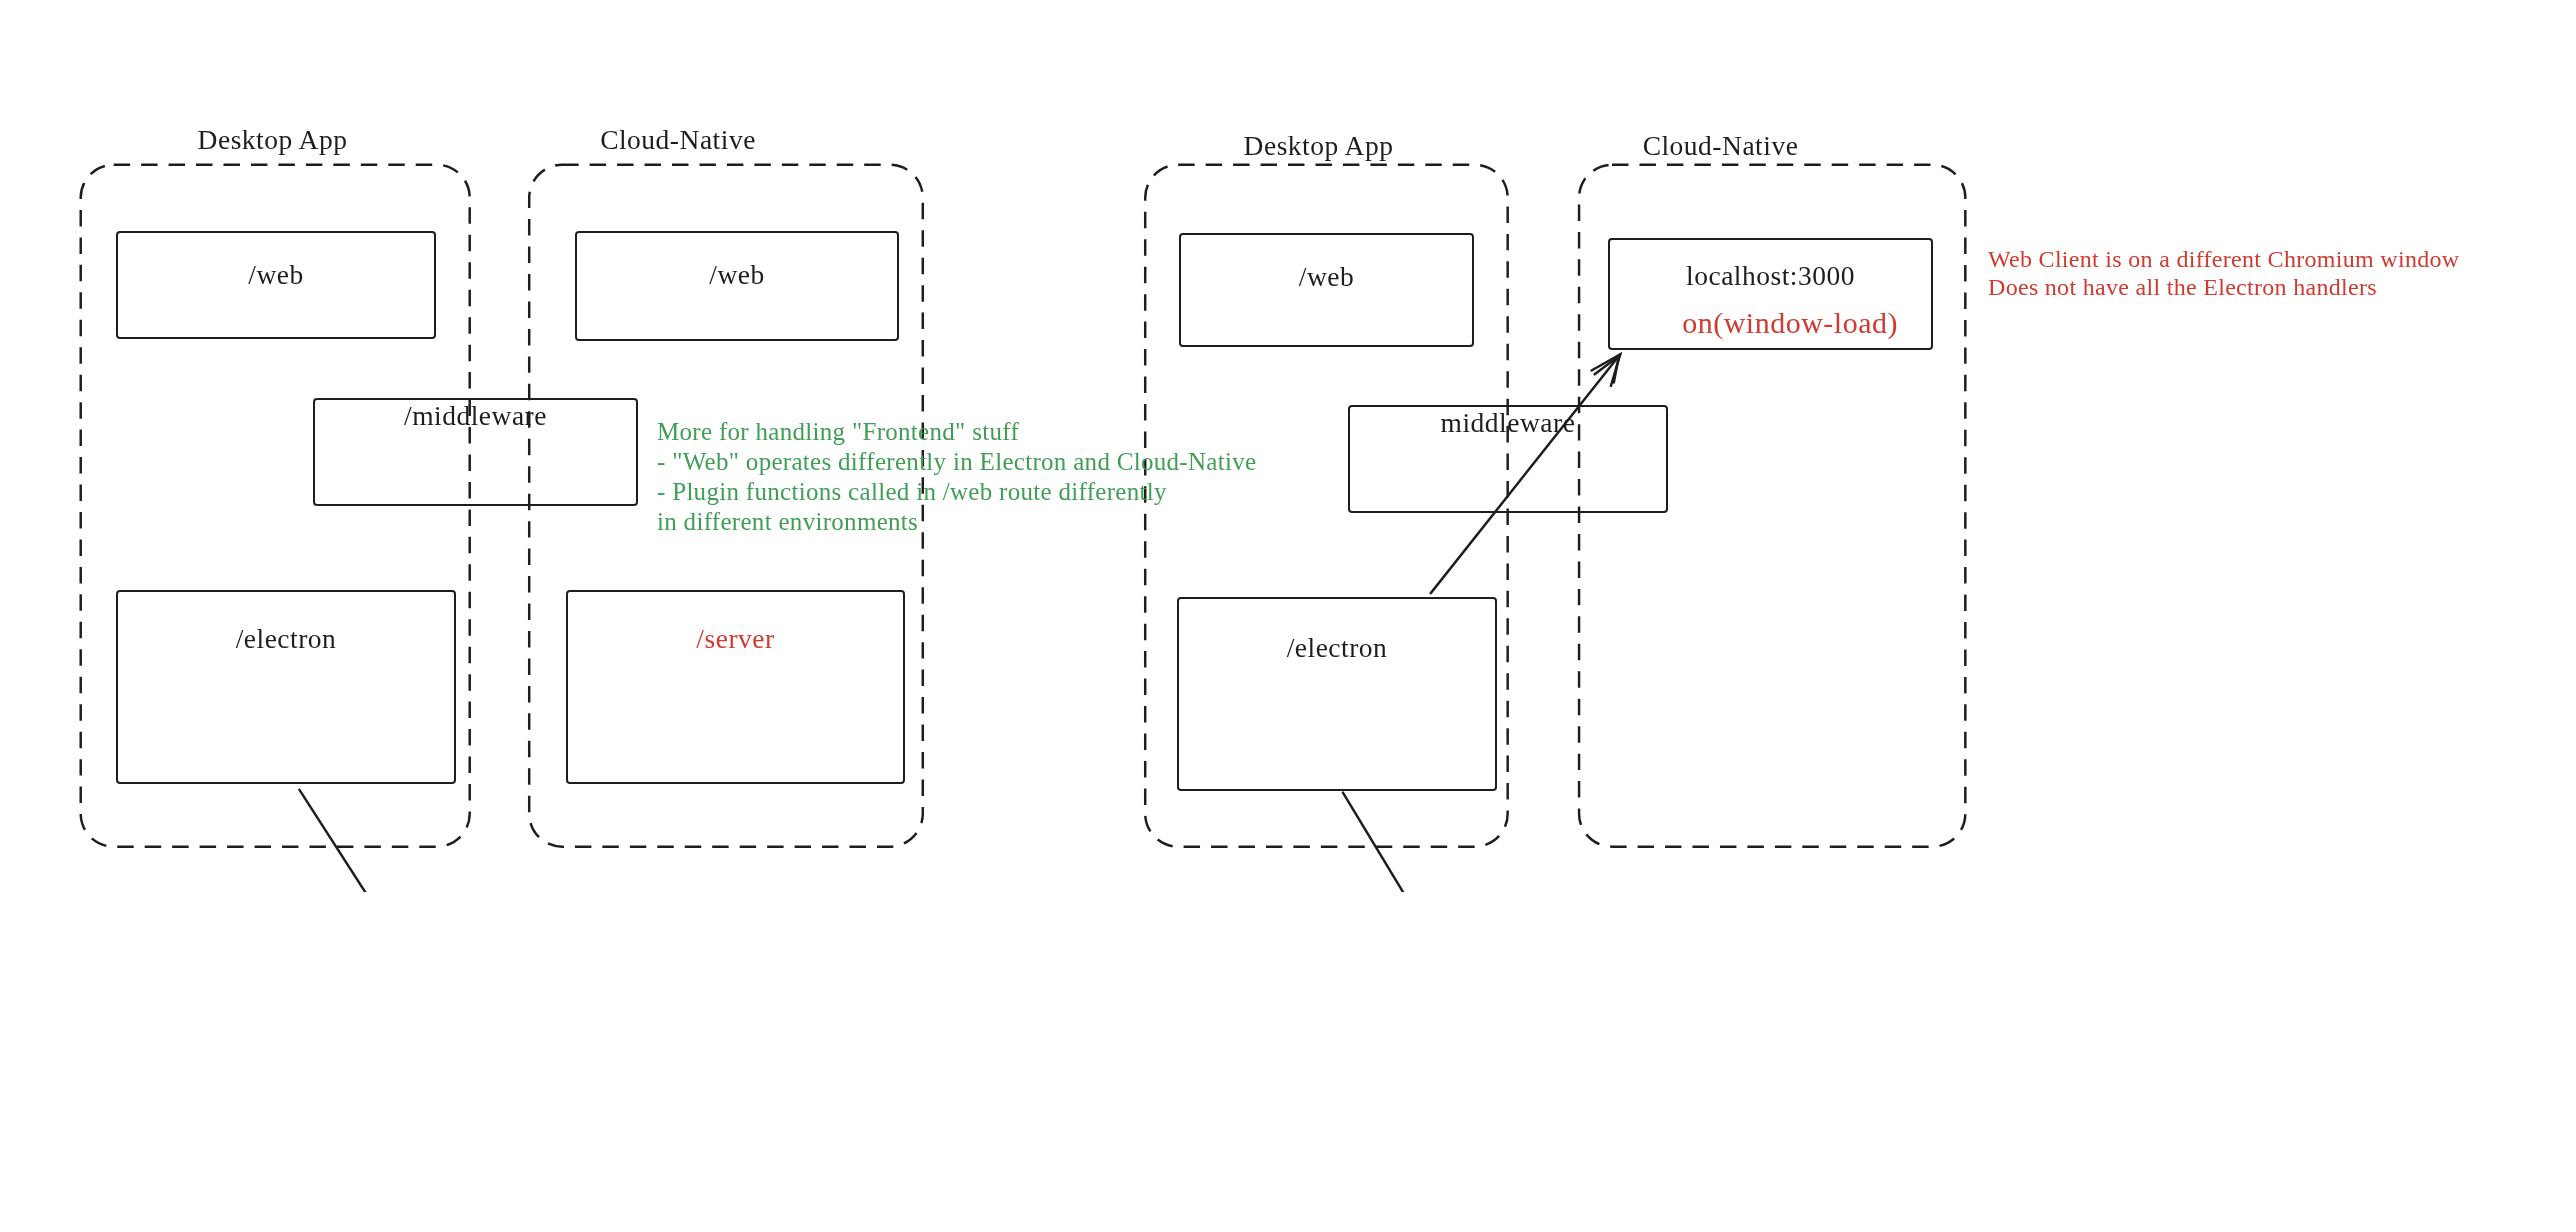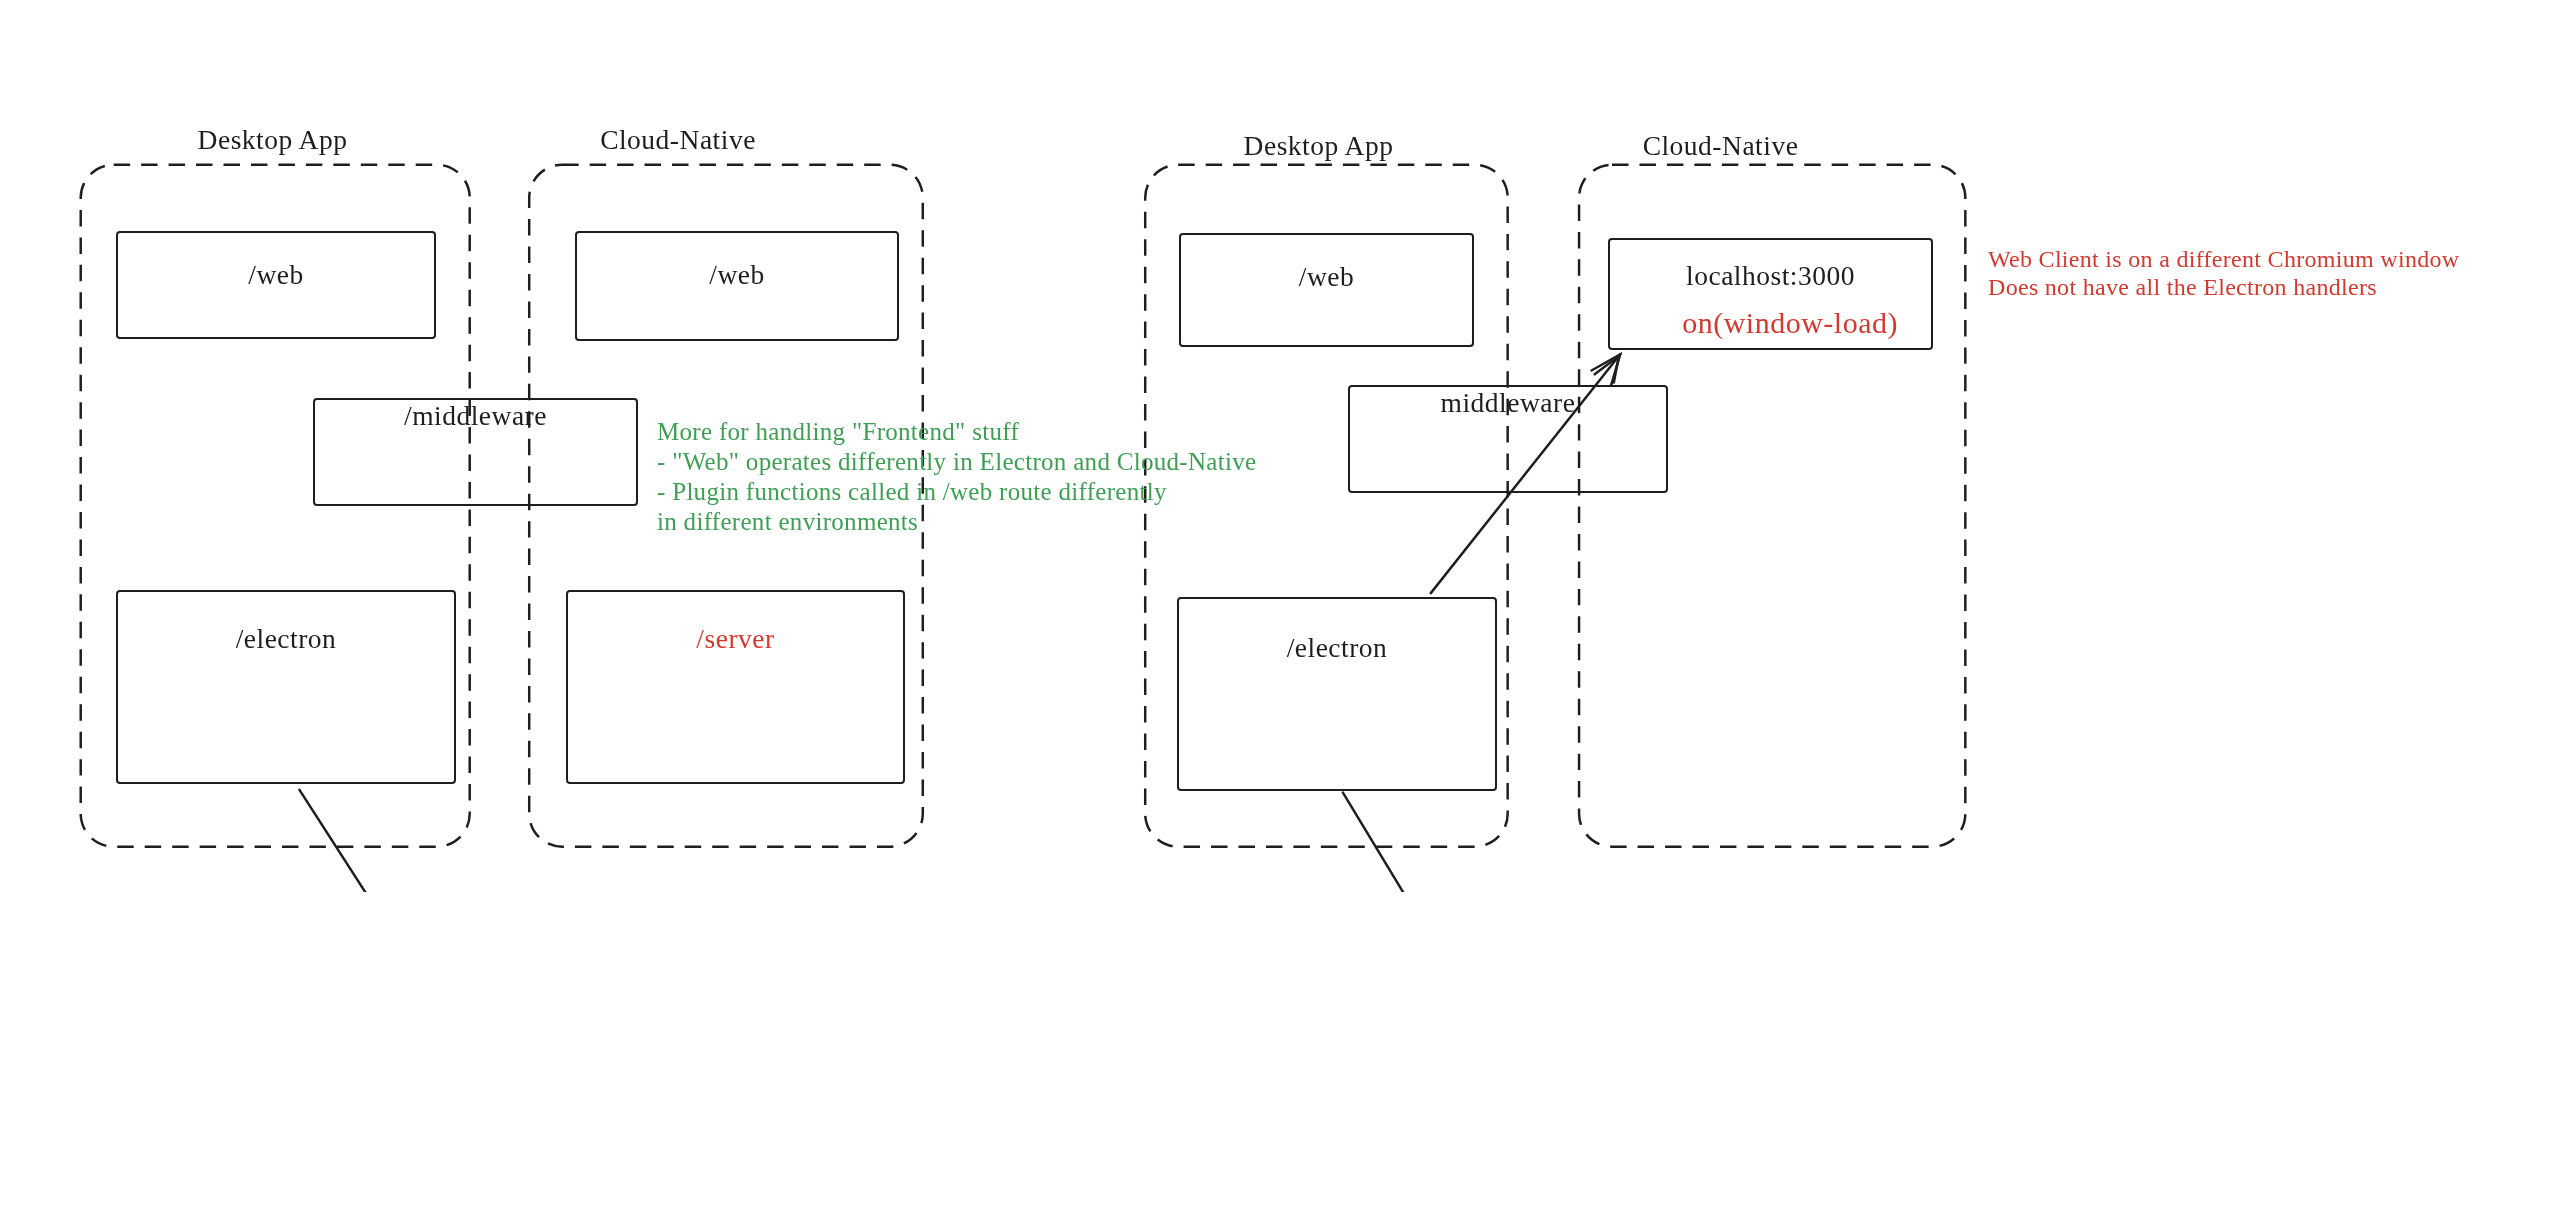--- a/index.html
+++ b/index.html
@@ -107,21 +107,21 @@
 
   <div class="node" style="left:1179px; top:233px; width:295px; height:114px; padding-top:26px;">
     <span class="label">/web</span>
   </div>
 
   <div class="node" style="left:1608px; top:238px; width:325px; height:112px; padding-top:20px;">
     <span class="label">localhost:3000</span>
     <span class="sub-label red-text" style="right:33px; top:66px;">on(window-load)</span>
   </div>
 
-  <div class="node center-label" style="left:1348px; top:385px; width:320px; height:108px;">
+  <div class="node center-label" style="left:1348px; top:405px; width:320px; height:108px;">
     <span class="label">middleware</span>
   </div>
 
   <div class="node" style="left:1177px; top:597px; width:320px; height:194px; padding-top:33px;">
     <span class="label">/electron</span>
   </div>
 
   <div class="node" style="left:1373px; top:955px; width:326px; height:194px; padding-top:40px;margin-top:12px;">
     <span class="label">Plugins</span>
   </div>

